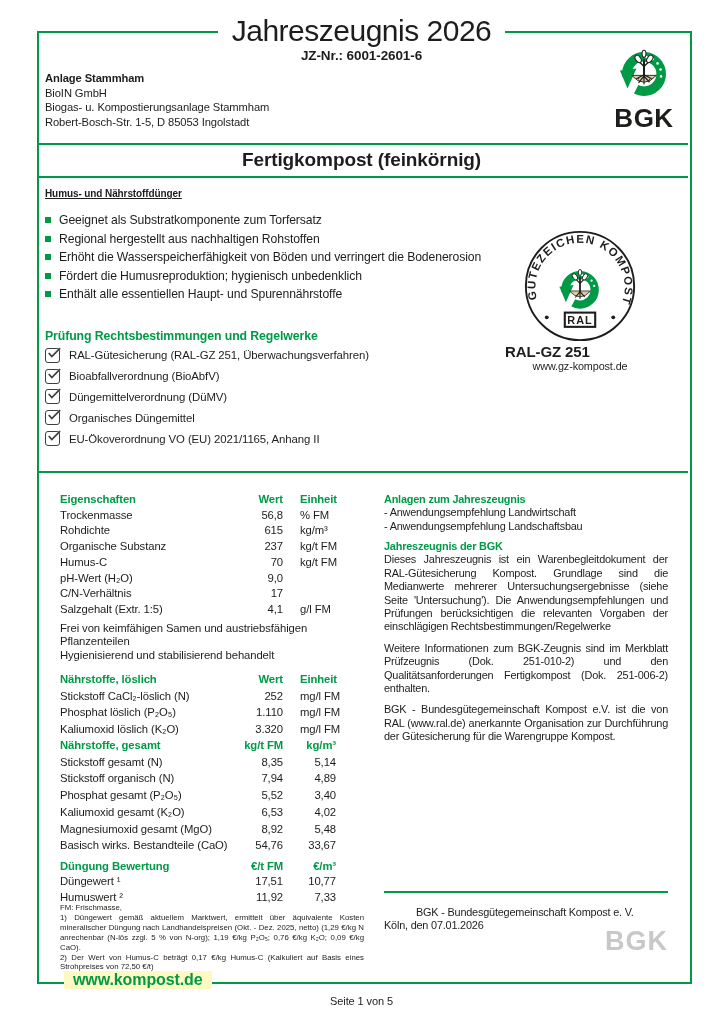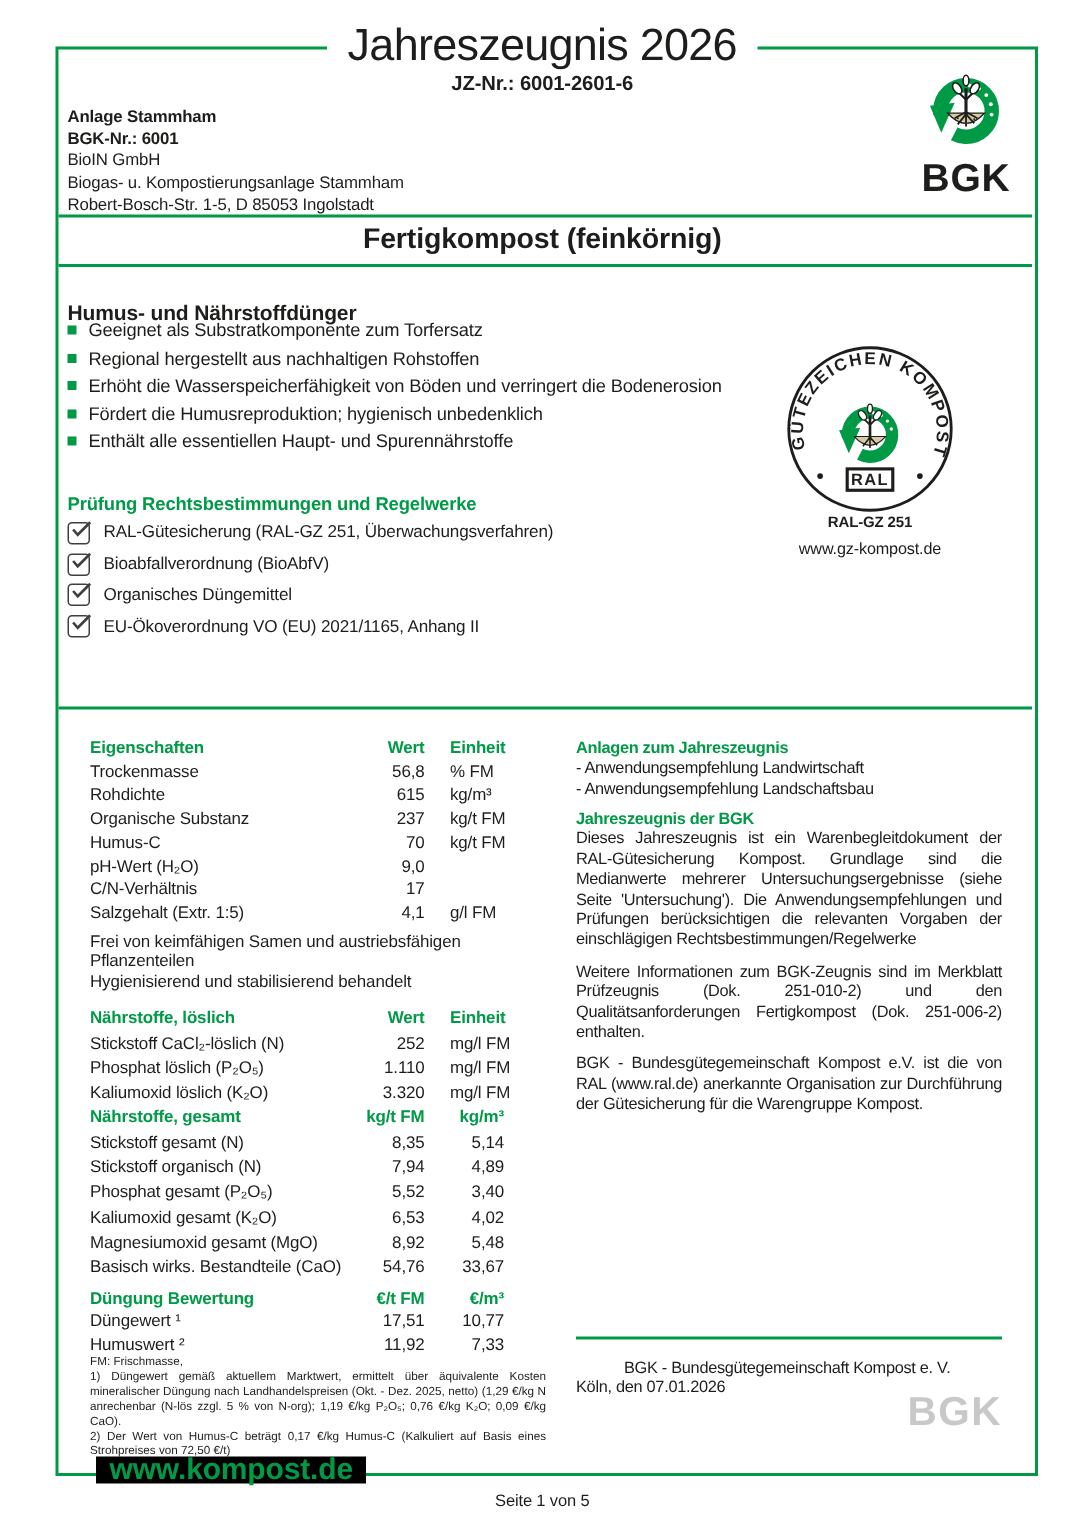--- a/index.html
+++ b/index.html
@@ -22,34 +22,34 @@
   .addr{left:45px;top:71px;font-size:11.2px;line-height:14.7px;}
 
   #bgk-logo{left:609px;top:41px;}
   #bgk-text{left:606px;top:104px;width:76px;text-align:center;font-size:26px;font-weight:bold;letter-spacing:0.5px;line-height:28px;}
 
   #div1{left:39px;top:143px;width:649px;}
   #div2{left:39px;top:176px;width:649px;}
   #div3{left:39px;top:471px;width:649px;}
   #product{top:149px;left:0;width:100%;text-align:center;font-size:19px;font-weight:bold;}
 
-  #benefits-h{left:45px;top:200px;font-size:14px;font-weight:bold;}
+  #benefits-h{left:45px;top:188px;font-size:10px;font-weight:bold;text-decoration:underline;}
   #benefits{left:45px;top:211px;width:505px;font-size:12.2px;}
   #benefits .item{display:flex;line-height:18.6px;}
   .sqbullet{width:6px;height:6px;background:var(--green);margin:6px 8px 0 0;flex:none;}
 
   #regs-h{left:45px;top:329px;font-size:12.3px;font-weight:bold;}
   #regs{left:45px;top:345px;width:520px;font-size:11.4px;}
   #regs .item{display:flex;align-items:center;height:20.8px;}
   .cbox{width:13px;height:13px;border:1.6px solid #3f3f3f;border-radius:3px;margin-right:9px;position:relative;flex:none;background:#fff;}
   .cbox svg{position:absolute;left:1px;top:-3px;width:14px;height:14px;overflow:visible;}
   .cbox path{stroke:#3f3f3f;stroke-width:2;fill:none;}
 
   #seal{left:523px;top:229px;}
-  #ral-code{left:505px;top:343px;width:150px;text-align:center;font-size:10px;font-weight:bold;}
+  #ral-code{left:505px;top:343px;width:150px;font-size:15px;font-weight:bold;}
   #ral-site{left:505px;top:360px;width:150px;text-align:center;font-size:10.8px;}
 
   .ltable{left:60px;font-size:11.3px;}
   .trow{display:flex;line-height:15.7px;}
   .sol .trow, .tot .trow{line-height:16.7px;}
   .mon .trow{line-height:15.3px;}
   .thead{font-weight:bold;color:var(--green);}
   .tl{width:177px;white-space:nowrap;}
   .tv{width:46px;text-align:right;white-space:nowrap;}
   .tu{padding-left:17px;white-space:nowrap;}
@@ -64,21 +64,21 @@
   .rcol{left:384px;width:284px;font-size:10.9px;line-height:13.4px;letter-spacing:-0.2px;}
   .rcol .rh{font-weight:bold;color:var(--green);}
   .rcol p{margin:0 0 8px 0;text-align:justify;}
   #attach{top:493px;}
   #about{top:540px;}
   #rdiv{left:384px;top:891px;width:284px;}
   #sig{top:899px;}
   #sig .org{margin-top:7px;text-align:left;margin-left:32px;}
   #watermark{left:605px;top:926px;font-size:27px;font-weight:bold;color:var(--watermark);letter-spacing:1px;}
 
-  #site{left:64px;top:971px;font-size:20px;font-weight:bold;color:var(--green);background:#000000;padding:0 9px;line-height:18px;}
+  #site{left:64px;top:971px;font-size:16px;font-weight:bold;color:var(--green);background:#fef9c3;padding:0 9px;line-height:18px;}
   #pagenum{top:995px;left:0;width:100%;text-align:center;font-size:11px;}
 
   .ringc{stroke:var(--green);fill:none;}
   .arrowp{fill:var(--green);}
   .soilp{fill:var(--soil);stroke:#1d1d1b;stroke-width:1.3;}
   .treeln{stroke:#1d1d1b;fill:none;}
   .leaf{fill:#fff;stroke:#1d1d1b;stroke-width:1.5;}
   .seed{fill:#fff;}
 </style>
 </head>
@@ -88,21 +88,20 @@
 
   <div class="abs border-box"></div>
 
   <div class="abs" id="title">
     <span>Jahreszeugnis 2026</span>
   </div>
   <div class="abs" id="jz">JZ-Nr.: 6001-2601-6</div>
 
   <div class="abs addr">
     <div class="b">Anlage Stammham</div>
-    <div class="b">BGK-Nr.: 6001</div>
     <div>BioIN GmbH</div>
     <div>Biogas- u. Kompostierungsanlage Stammham</div>
     <div>Robert-Bosch-Str. 1-5, D 85053 Ingolstadt</div>
   </div>
 
   <svg class="abs" id="bgk-logo" width="70" height="66" viewBox="0 0 100 96">
     <g transform="translate(0,0)">
       <circle class="ringc" cx="50" cy="48" r="25" stroke-width="14" stroke-dasharray="50 24 300" transform="rotate(2 50 48)"></circle>
       <polygon class="arrowp" points="15,43 39,40 26,69"></polygon>
       <circle class="seed" cx="74.1" cy="41.5" r="1.9"></circle>
@@ -162,20 +161,28 @@
         </span>
         <span>RAL-Gütesicherung (RAL-GZ 251, Überwachungsverfahren)</span>
       </div>
     <div class="item">
         <span class="cbox">
           <svg viewBox="0 0 16 12">
             <path d="M2 6 L5.5 10 L15 0.5"></path>
           </svg>
         </span>
         <span>Bioabfallverordnung (BioAbfV)</span>
+      </div>
+    <div class="item">
+        <span class="cbox">
+          <svg viewBox="0 0 16 12">
+            <path d="M2 6 L5.5 10 L15 0.5"></path>
+          </svg>
+        </span>
+        <span>Düngemittelverordnung (DüMV)</span>
       </div>
     <div class="item">
         <span class="cbox">
           <svg viewBox="0 0 16 12">
             <path d="M2 6 L5.5 10 L15 0.5"></path>
           </svg>
         </span>
         <span>Organisches Düngemittel</span>
       </div>
     <div class="item">

